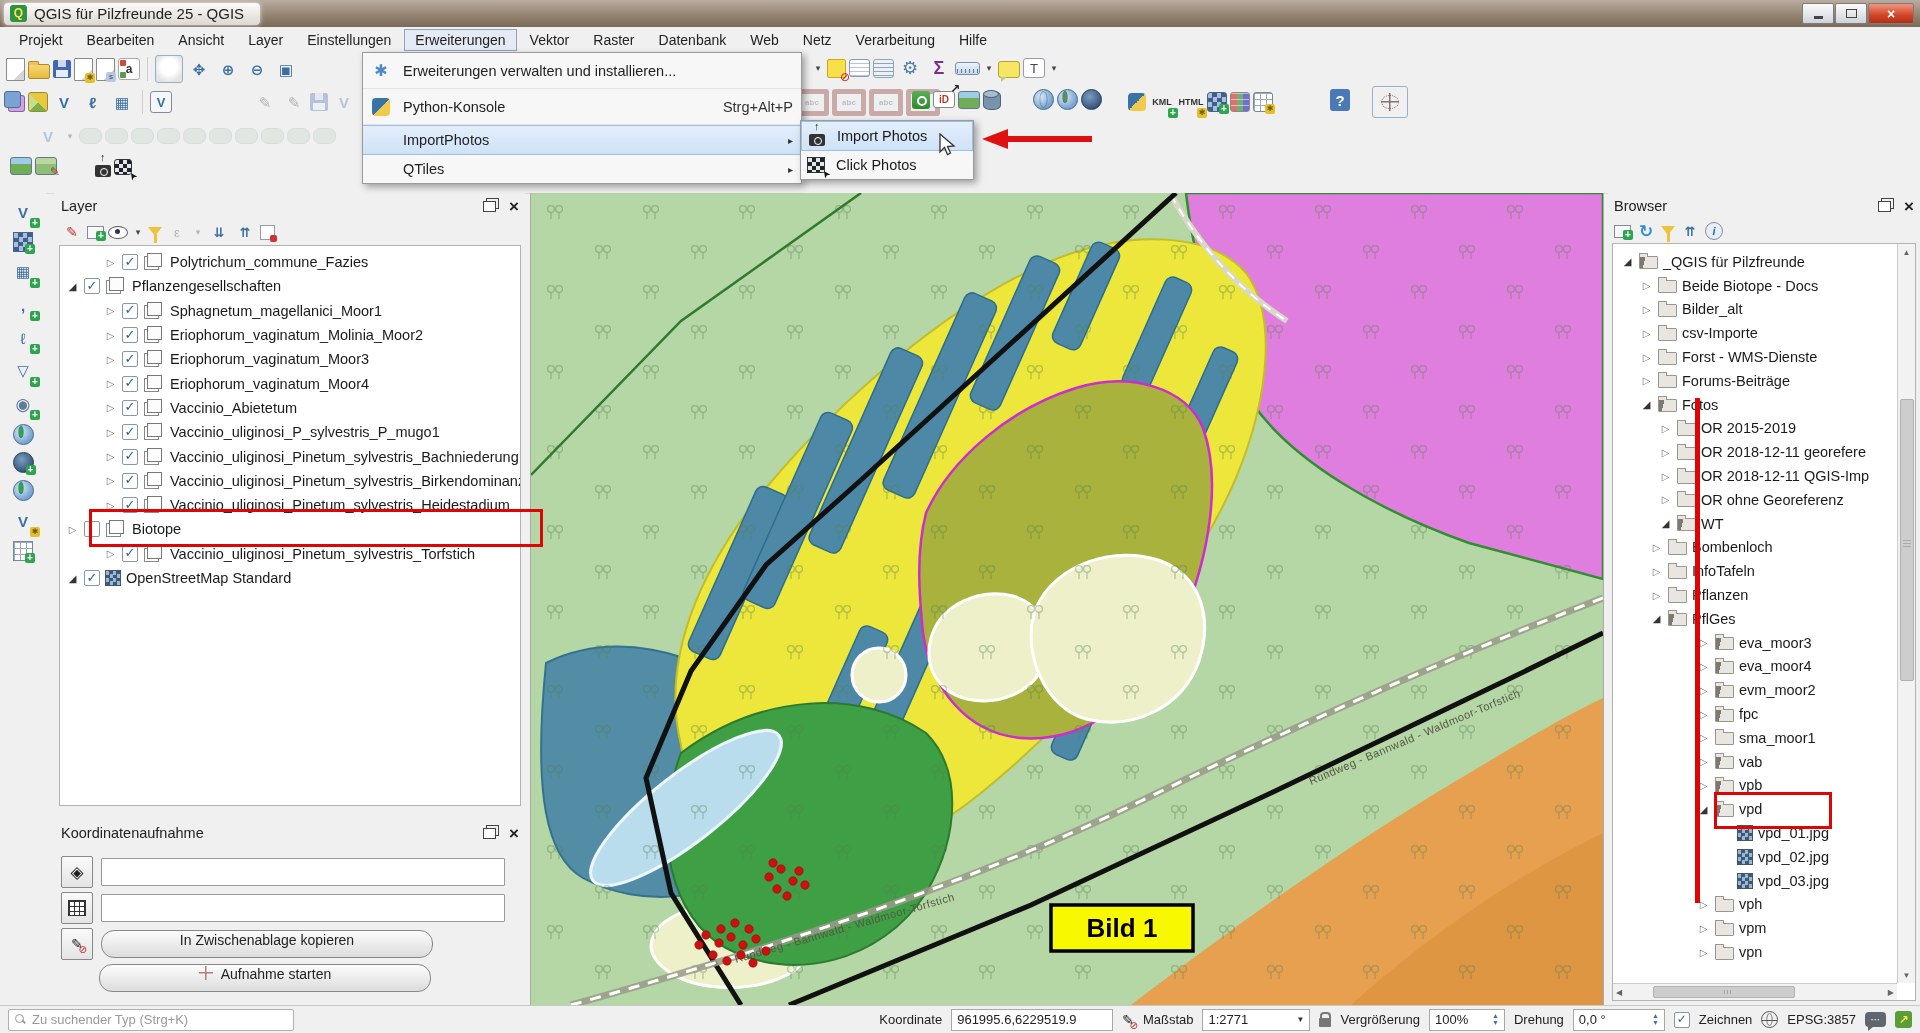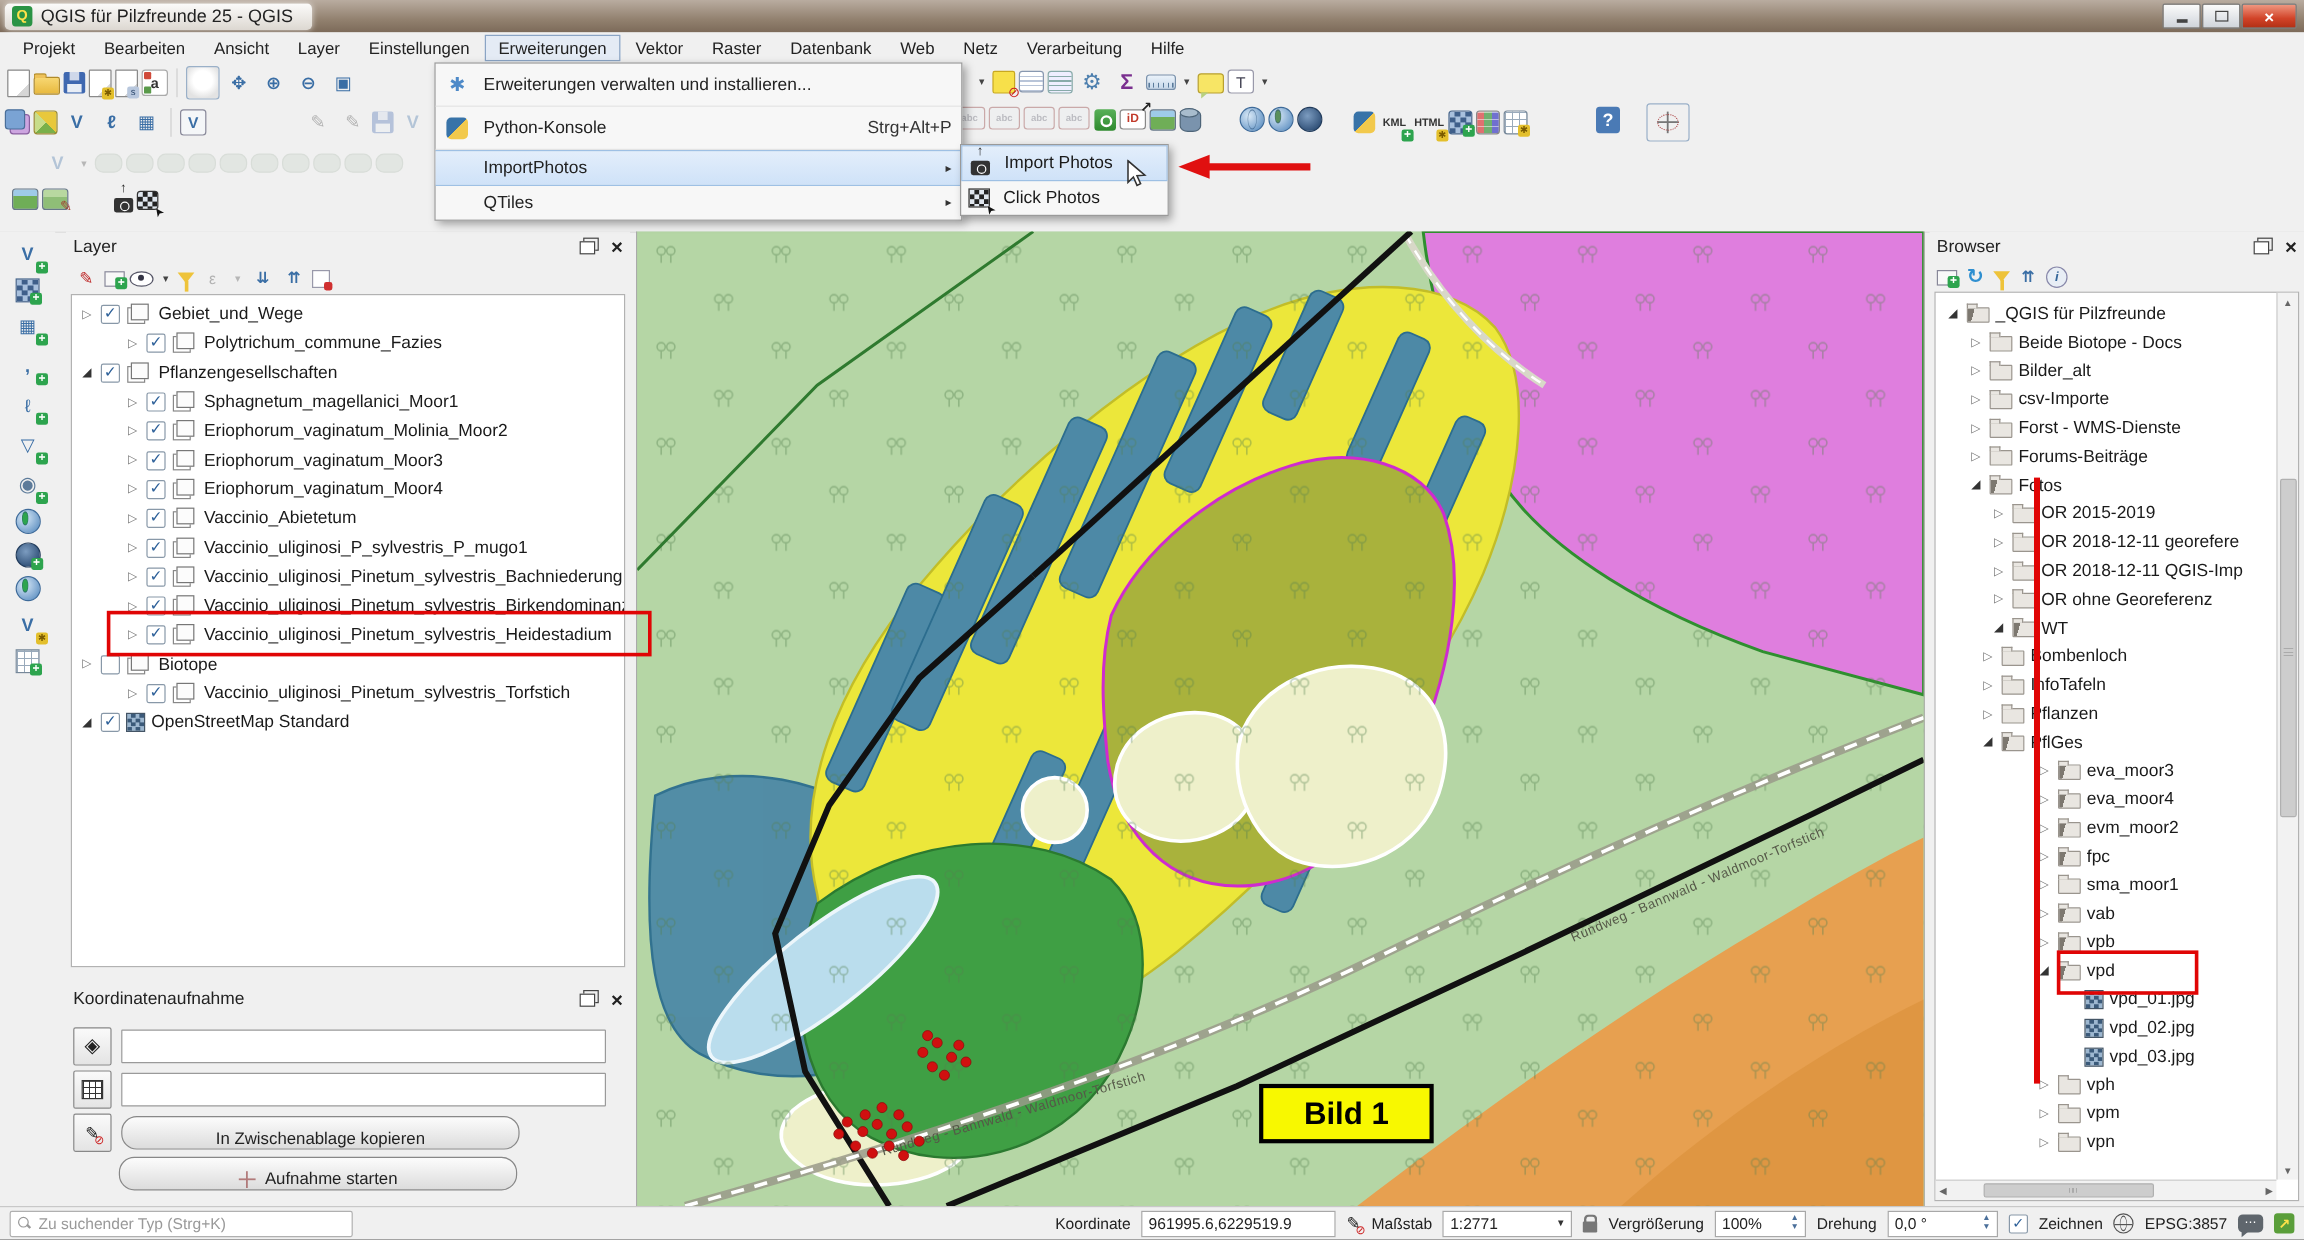--- a/index.html
+++ b/index.html
@@ -64,21 +64,21 @@
   .g-abac{width:19px;height:17px;border:1px solid #8aa;background:repeating-linear-gradient(#eef 0 3px,#8aa 3px 4px)}
   .g-ruler{width:23px;height:11px;background:linear-gradient(#eaf2fa,#c6d8ea);border:1px solid #7890ab;position:relative}
   .g-ruler::after{content:"";position:absolute;left:1px;right:1px;bottom:1px;height:4px;
       background:repeating-linear-gradient(90deg,#5a7a9a 0 1px,transparent 1px 4px)}
   .g-tip{width:20px;height:15px;background:#f7e565;border:1px solid #b8a030;border-radius:3px;position:relative;margin-top:2px}
   .g-tip::after{content:"";position:absolute;left:2px;bottom:-5px;border-right:6px solid transparent;border-top:5px solid #b8d080}
   .g-tbox{width:20px;height:18px;border:1px solid #99a;background:#fff;color:#445;font-size:13px}
   .g-layers{width:15px;height:15px;background:#7aa3d4;border:1px solid #4a6f9a;box-shadow:4px 4px 0 -1px #cda5e0,4px 4px 0 0 #8a5fa0;margin:-2px 4px 4px -2px}
   .g-cube{width:18px;height:18px;background:conic-gradient(from 45deg,#e8c83c 0 25%,#7ab04a 0 50%,#c8dd8a 0 75%,#e8c83c 0);border:1px solid #998a30}
   .g-vbox{width:20px;height:20px;border:1px solid #889;background:#f4f6f8;color:#3a6ea5;font-weight:bold;font-size:13px}
-  .g-abc{width:24px;height:17px;background:#eceff2;border:1px solid #7f1d1d;border-radius:3px;font-size:8px;color:#556;font-weight:bold}
+  .g-abc{width:24px;height:17px;background:#eceff2;border:5px solid #7f1d1d;border-radius:3px;font-size:8px;color:#556;font-weight:bold}
   .g-dbgreen{width:18px;height:18px;background:linear-gradient(#58b058,#2e8a2e);border-radius:3px;position:relative}
   .g-dbgreen::after{content:"";position:absolute;left:5px;top:5px;width:6px;height:6px;border:2px solid #fff;border-radius:50%}
   .g-id{width:20px;height:15px;background:#fff;border:1px solid #888;color:#c23a2a;font-weight:bold;font-size:10px;position:relative}
   .g-id::after{content:"↗";position:absolute;right:-6px;top:-9px;color:#222;font-size:12px;font-weight:bold}
   .g-photo{width:20px;height:16px;background:linear-gradient(#9ecbe8 0 35%,#6fae57 35%);border:1px solid #678}
   .g-photo2{width:20px;height:16px;background:linear-gradient(#b8d8a0 0 40%,#8fbE77 40%);border:1px solid #678;position:relative}
   .g-photo2::after{content:"✎";position:absolute;right:-4px;bottom:-4px;color:#a04030;font-size:12px}
   .g-cyl{width:16px;height:17px;background:#7a93ad;border:1px solid #4d6478;border-radius:7px/5px;position:relative;margin-top:2px}
   .g-cyl::before{content:"";position:absolute;top:-2px;left:-1px;width:14px;height:6px;background:#a8bccd;border:1px solid #4d6478;border-radius:50%}
   .g-globe{width:19px;height:19px;border-radius:50%;background:radial-gradient(circle at 35% 35%,#d9e9f7,#6f9cc9 75%);border:1px solid #3d6a99;position:relative}
@@ -170,21 +170,21 @@
       background:repeating-linear-gradient(#aaa 0 1px,transparent 1px 3px)}
   .sarrow{position:absolute;left:0;width:17px;height:16px;display:flex;align-items:center;justify-content:center;font-size:8px;color:#666}
   .hscroll{position:absolute;left:5px;right:23px;bottom:5px;height:16px;background:#f2f2f2;border-top:1px solid #ccc;display:flex;align-items:center}
   .hthumb{position:absolute;left:40px;width:140px;top:2px;bottom:2px;background:#cdcdcd;border:1px solid #b0b0b0;border-radius:2px}
   .hgrip{position:absolute;left:50%;top:3px;bottom:3px;width:8px;background:repeating-linear-gradient(90deg,#aaa 0 1px,transparent 1px 3px)}
   
   .krow{position:absolute;left:6px;display:flex;align-items:center;gap:8px}
   .kico{width:30px;height:30px;border:1px solid #888;background:linear-gradient(#fafafa,#e4e4e4);display:flex;align-items:center;justify-content:center;border-radius:2px}
   .kinput{width:398px;height:24px;border:1px solid #9a9a9a;background:#fff;border-radius:1px}
   .kbtn{width:332px;height:28px;border:1px solid #888;background:linear-gradient(#fcfcfc,#dcdcdc);border-radius:13px;
-      display:flex;align-items:flex-end;justify-content:center;gap:8px;font-size:14px;color:#222}
+      display:flex;align-items:flex-start;justify-content:center;gap:8px;font-size:14px;color:#222}
   .g-crosshair-sm{width:14px;height:14px;flex:none;opacity:.75;
       background:linear-gradient(#a05858,#a05858) center/14px 1.5px no-repeat,linear-gradient(#a05858,#a05858) center/1.5px 14px no-repeat}
   
   .mapwrap{position:absolute;left:530px;top:193px;width:1072px;height:812px;background:#b5d6a5;border-left:1px solid #aaa;border-right:1px solid #aaa}
   
   .hl-box{position:absolute;border:3px solid #e00505;z-index:30}
   .hl-line{position:absolute;background:#e00505;z-index:30}
   
   .statusbar{position:absolute;left:0;bottom:0;width:1920px;height:28px;background:#f0f0f0;border-top:1px solid #c8c8c8;
       display:flex;align-items:center;gap:9px;padding:0 8px;font-size:13px;color:#222;box-sizing:border-box}
@@ -383,26 +383,20 @@
         <span class="sic dd">▾</span>
         <span class="sic g-funnel"></span>
         <span class="sic dis">ε</span>
         <span class="sic dd dis">▾</span>
         <span class="sic c-blue">⇊</span>
         <span class="sic c-blue">⇈</span>
         <span class="sic g-removelayer"></span>
       </div>
     <div class="tree">
 
-        <div class="trow" data-depth="0">
-          <span class="arr" data-expand="closed"></span>
-          <span class="cb" data-checked="true"></span>
-          <span class="tico" data-icon="layers"></span>
-          <span class="tl">Gebiet_und_Wege</span>
-        </div>
 
         <div class="trow" data-depth="1">
           <span class="arr" data-expand="closed"></span>
           <span class="cb" data-checked="true"></span>
           <span class="tico" data-icon="layers"></span>
           <span class="tl">Polytrichum_commune_Fazies</span>
         </div>
 
         <div class="trow" data-depth="0">
           <span class="arr" data-expand="open"></span>

